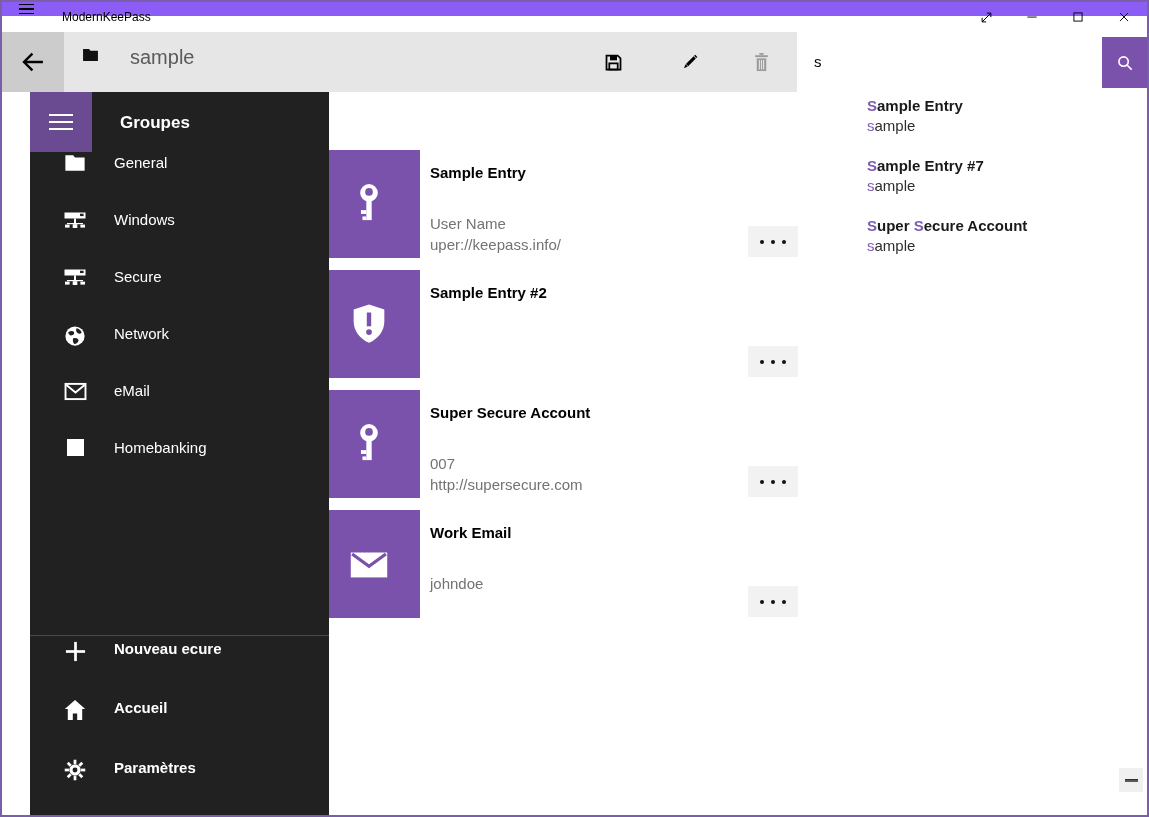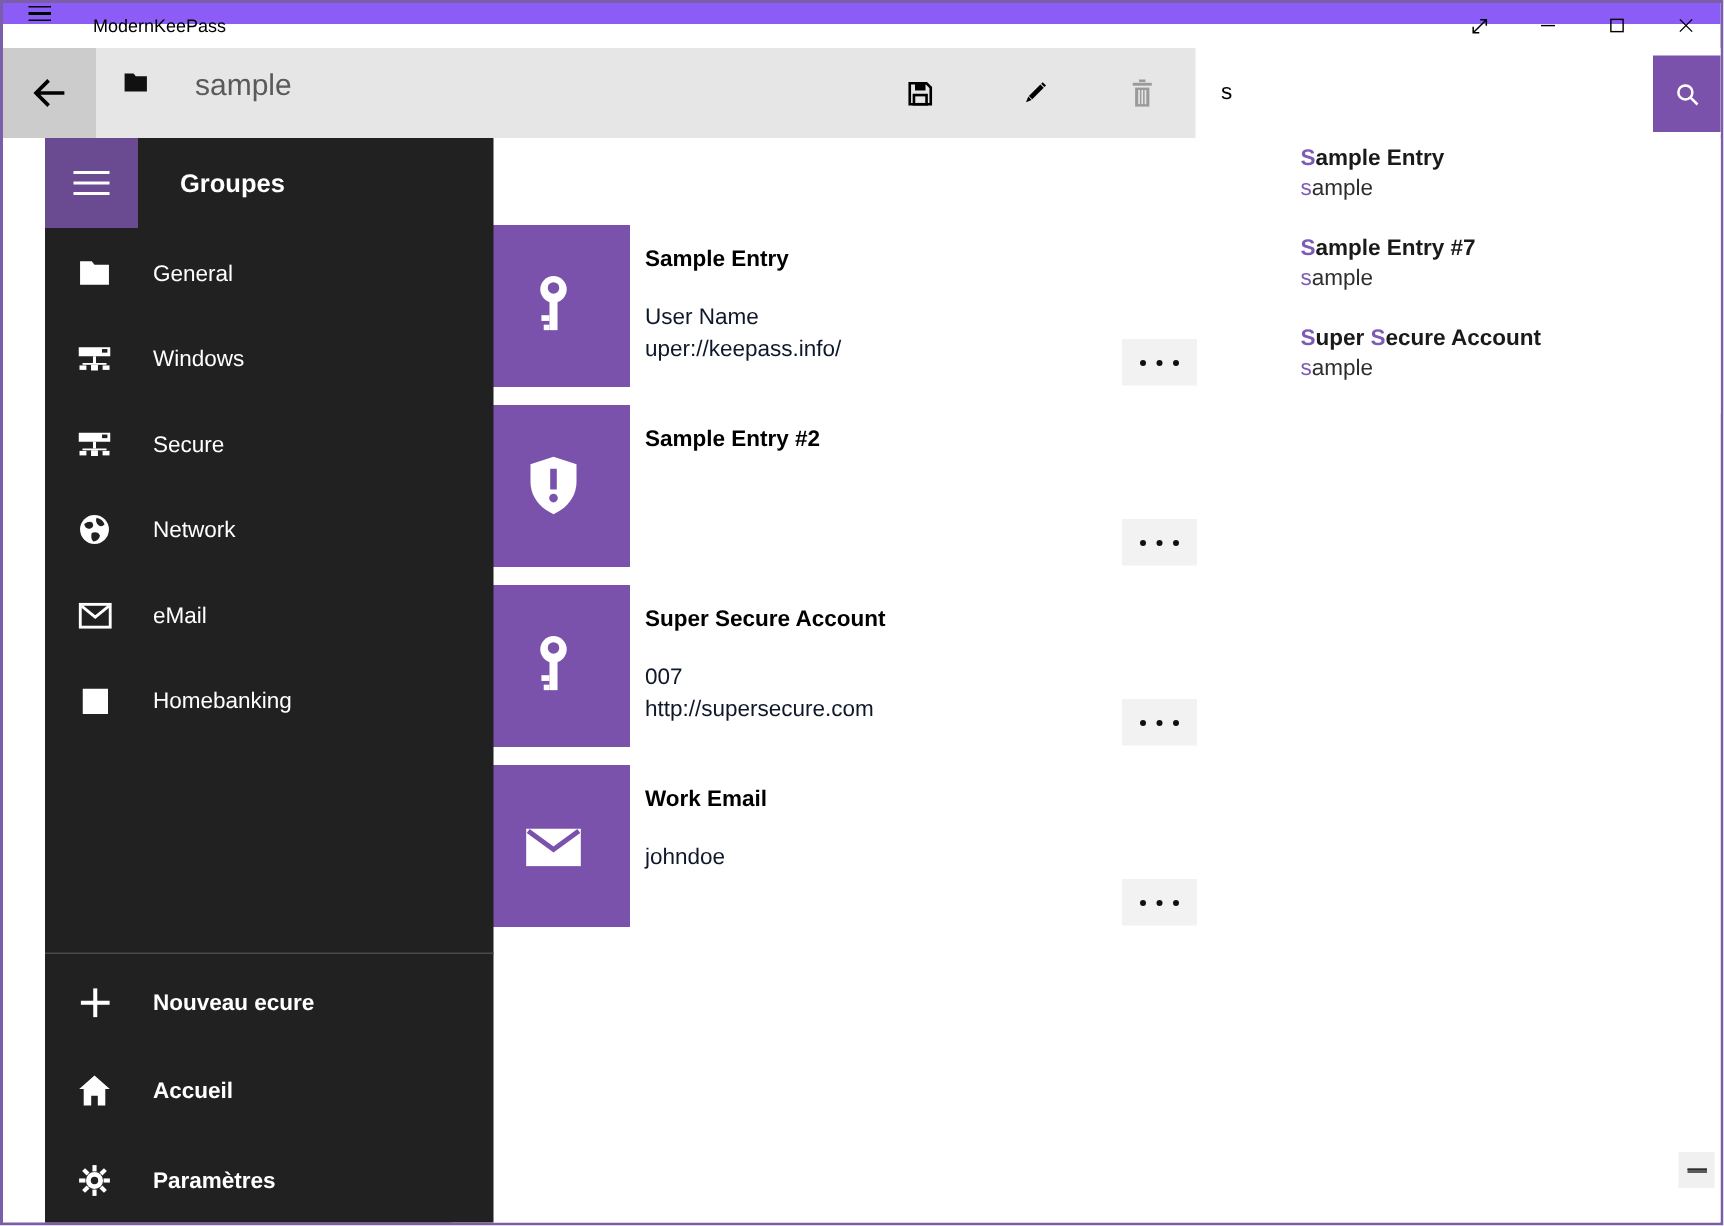--- a/index.html
+++ b/index.html
@@ -48,34 +48,34 @@
   .sug-sub{font-size:15px;color:#2e2e2e;line-height:20px;}
   .hl{color:var(--suggestion-hl);}
 
   
   .sidebar{position:absolute;left:0;top:90px;width:299px;bottom:0;background:var(--sidebar-bg);margin-left:28px;}
   .nav-toggle{position:absolute;left:0;top:0;width:62px;height:60px;background:var(--accent-dark);
     display:flex;align-items:center;justify-content:center;}
   .hb-w i{width:24px;height:2.2px;background:#fff;}
   .hb-w{gap:5px;}
   .side-header{position:absolute;left:90px;top:18px;font-size:17px;font-weight:bold;color:#fff;line-height:26px;}
-  .side-item{position:absolute;left:0;width:100%;height:56px;display:flex;align-items:center;
+  .side-item{position:absolute;left:12px;width:100%;height:56px;display:flex;align-items:flex-start;
     padding-left:20px;cursor:pointer;}
   .s-icon{width:26px;display:flex;justify-content:center;}
   .s-label{margin-left:26px;font-size:15px;color:#fff;}
   .side-item.bold .s-label{font-weight:bold;}
   .side-divider{position:absolute;left:0;top:543px;width:100%;height:1px;background:#4a4a4a;}
 
   
   .main{position:absolute;left:299px;top:90px;right:0;bottom:0;background:#fff;}
   .row{position:absolute;left:17px;width:495px;height:108px;cursor:pointer;}
   .tile{position:absolute;left:0;top:0;width:102px;height:108px;background:var(--accent);
     display:flex;align-items:center;justify-content:center;}
   .e-title{position:absolute;left:112px;top:13px;font-size:15px;font-weight:bold;color:#000;line-height:20px;}
-  .e-details{position:absolute;left:112px;top:52px;font-size:15px;color:#0f172a;line-height:20.5px;}
+  .e-details{position:absolute;left:112px;top:64px;font-size:15px;color:#737373;line-height:20.5px;}
   .more-btn{position:absolute;left:430px;top:76px;width:50px;height:31px;background:var(--more-btn-bg);
     display:flex;align-items:center;justify-content:center;gap:7px;}
   .more-btn i{width:4px;height:4px;border-radius:50%;background:#111;}
 
   .zoom-out{position:absolute;right:4px;top:766px;width:24px;height:24px;background:#f0f0f0;
     display:flex;align-items:center;justify-content:center;}
   .zoom-out i{display:block;width:13px;height:3px;background:#5a5a5a;border-top:1px solid #2e2e2e;}
 </style>
 </head>
 <body>

